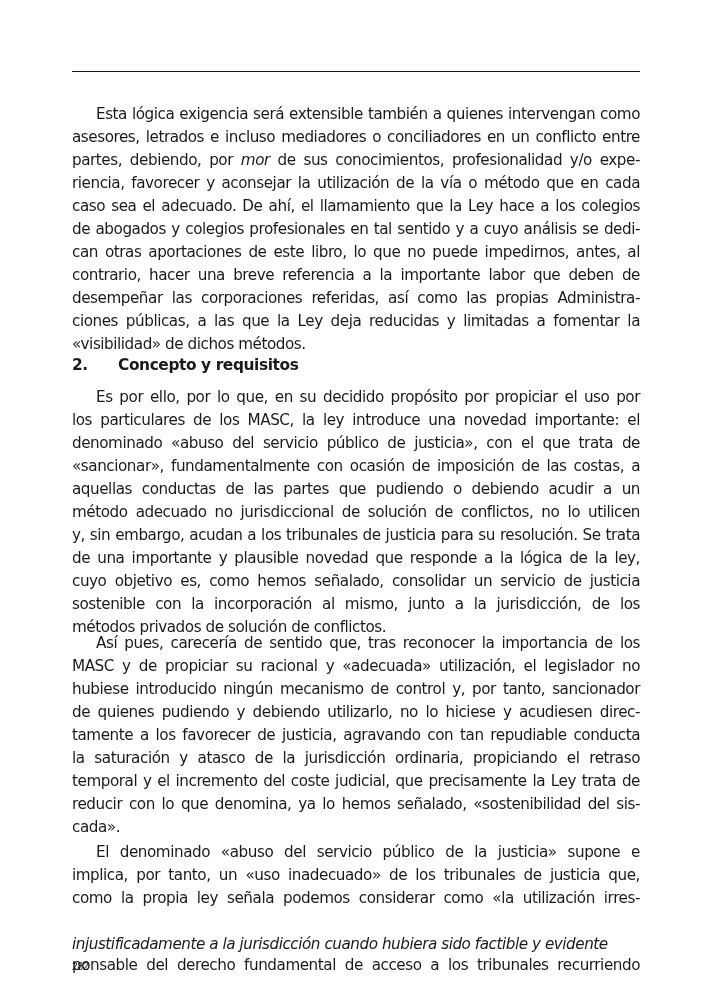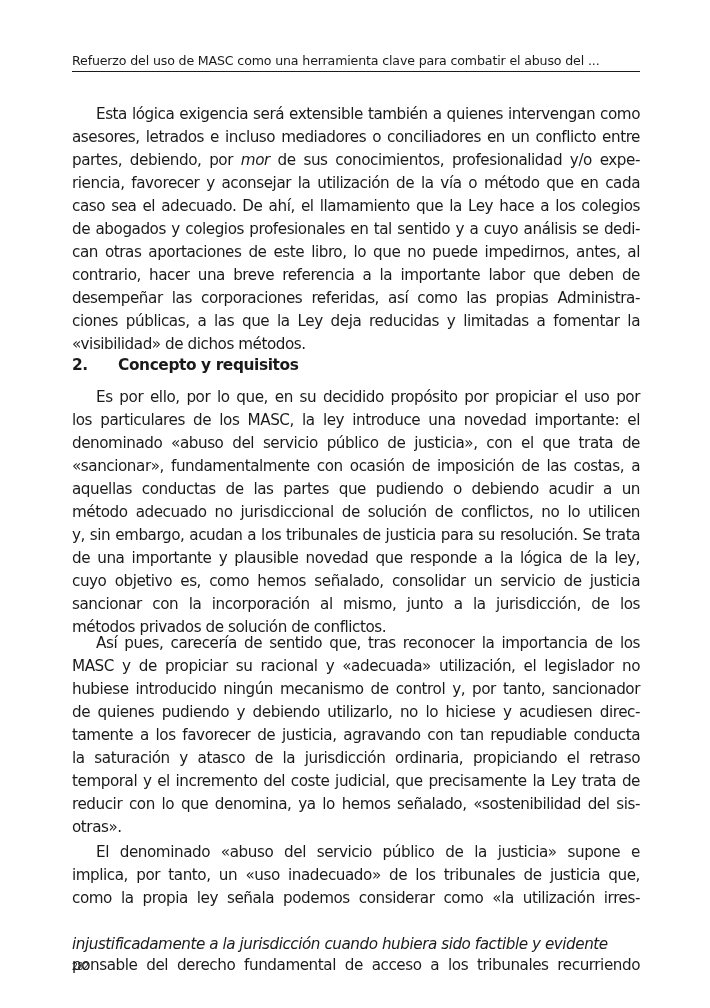--- a/index.html
+++ b/index.html
@@ -24,21 +24,20 @@
       position: absolute; left: 72px; top: 356px; font-family: "DejaVu Sans", sans-serif;
       font-size: 15.4px; font-weight: bold; color: #1a1a1a; letter-spacing: -0.4px; white-space: nowrap;
     }
     .heading .num { display: inline-block; width: 46px; }
     .page-number { position: absolute; left: 72px; top: 961px; font-family: Liberation Sans, sans-serif; font-size: 10px; color: #1a1a1a; }
   </style>
 </head>
 <body>
 
 <div class="page">
-  <div class="running-header">Refuerzo del uso de MASC como una herramienta clave para combatir el abuso del ...</div>
   <div class="header-rule"></div>
 
   <div id="body-text">
       <div>
         <div class="line indent" style="top: 104px;">Esta lógica exigencia será extensible también a quienes intervengan como</div>
         <div class="line" style="top: 127px;">asesores, letrados e incluso mediadores o conciliadores en un conflicto entre</div>
         <div class="line" style="top: 150px;">partes, debiendo, por <em>mor</em> de sus conocimientos, profesionalidad y/o expe-</div>
         <div class="line" style="top: 173px;">riencia, favorecer y aconsejar la utilización de la vía o método que en cada</div>
         <div class="line" style="top: 196px;">caso sea el adecuado. De ahí, el llamamiento que la Ley hace a los colegios</div>
         <div class="line" style="top: 219px;">de abogados y colegios profesionales en tal sentido y a cuyo análisis se dedi-</div>
@@ -51,33 +50,33 @@
       <div>
         <div class="line indent" style="top: 387px;">Es por ello, por lo que, en su decidido propósito por propiciar el uso por</div>
         <div class="line" style="top: 410px;">los particulares de los MASC, la ley introduce una novedad importante: el</div>
         <div class="line" style="top: 433px;">denominado «abuso del servicio público de justicia», con el que trata de</div>
         <div class="line" style="top: 456px;">«sancionar», fundamentalmente con ocasión de imposición de las costas, a</div>
         <div class="line" style="top: 479px;">aquellas conductas de las partes que pudiendo o debiendo acudir a un</div>
         <div class="line" style="top: 502px;">método adecuado no jurisdiccional de solución de conflictos, no lo utilicen</div>
         <div class="line" style="top: 525px;">y, sin embargo, acudan a los tribunales de justicia para su resolución. Se trata</div>
         <div class="line" style="top: 548px;">de una importante y plausible novedad que responde a la lógica de la ley,</div>
         <div class="line" style="top: 571px;">cuyo objetivo es, como hemos señalado, consolidar un servicio de justicia</div>
-        <div class="line" style="top: 594px;">sancionar con la incorporación al mismo, junto a la jurisdicción, de los</div>
+        <div class="line" style="top: 594px;">sostenible con la incorporación al mismo, junto a la jurisdicción, de los</div>
         <div class="line last" style="top: 617px;">métodos privados de solución de conflictos.</div>
       </div>
       <div>
         <div class="line indent" style="top: 633px;">Así pues, carecería de sentido que, tras reconocer la importancia de los</div>
         <div class="line" style="top: 656px;">MASC y de propiciar su racional y «adecuada» utilización, el legislador no</div>
         <div class="line" style="top: 679px;">hubiese introducido ningún mecanismo de control y, por tanto, sancionador</div>
         <div class="line" style="top: 702px;">de quienes pudiendo y debiendo utilizarlo, no lo hiciese y acudiesen direc-</div>
         <div class="line" style="top: 725px;">tamente a los favorecer de justicia, agravando con tan repudiable conducta</div>
         <div class="line" style="top: 748px;">la saturación y atasco de la jurisdicción ordinaria, propiciando el retraso</div>
         <div class="line" style="top: 771px;">temporal y el incremento del coste judicial, que precisamente la Ley trata de</div>
         <div class="line" style="top: 794px;">reducir con lo que denomina, ya lo hemos señalado, «sostenibilidad del sis-</div>
-        <div class="line last" style="top: 817px;">otras».</div>
+        <div class="line last" style="top: 817px;">cada».</div>
       </div>
       <div>
         <div class="line indent" style="top: 842px;">El denominado «abuso del servicio público de la justicia» supone e</div>
         <div class="line" style="top: 865px;">implica, por tanto, un «uso inadecuado» de los tribunales de justicia que,</div>
         <div class="line" style="top: 888px;">como la propia ley señala podemos considerar como «la utilización irres-</div>
         <div class="line" style="top: 911px; margin-top: 44px;">ponsable del derecho fundamental de acceso a los tribunales recurriendo</div>
         <div class="line last" style="top: 934px; font-style: italic;">injustificadamente a la jurisdicción cuando hubiera sido factible y evidente</div>
       </div>
     </div>
 

